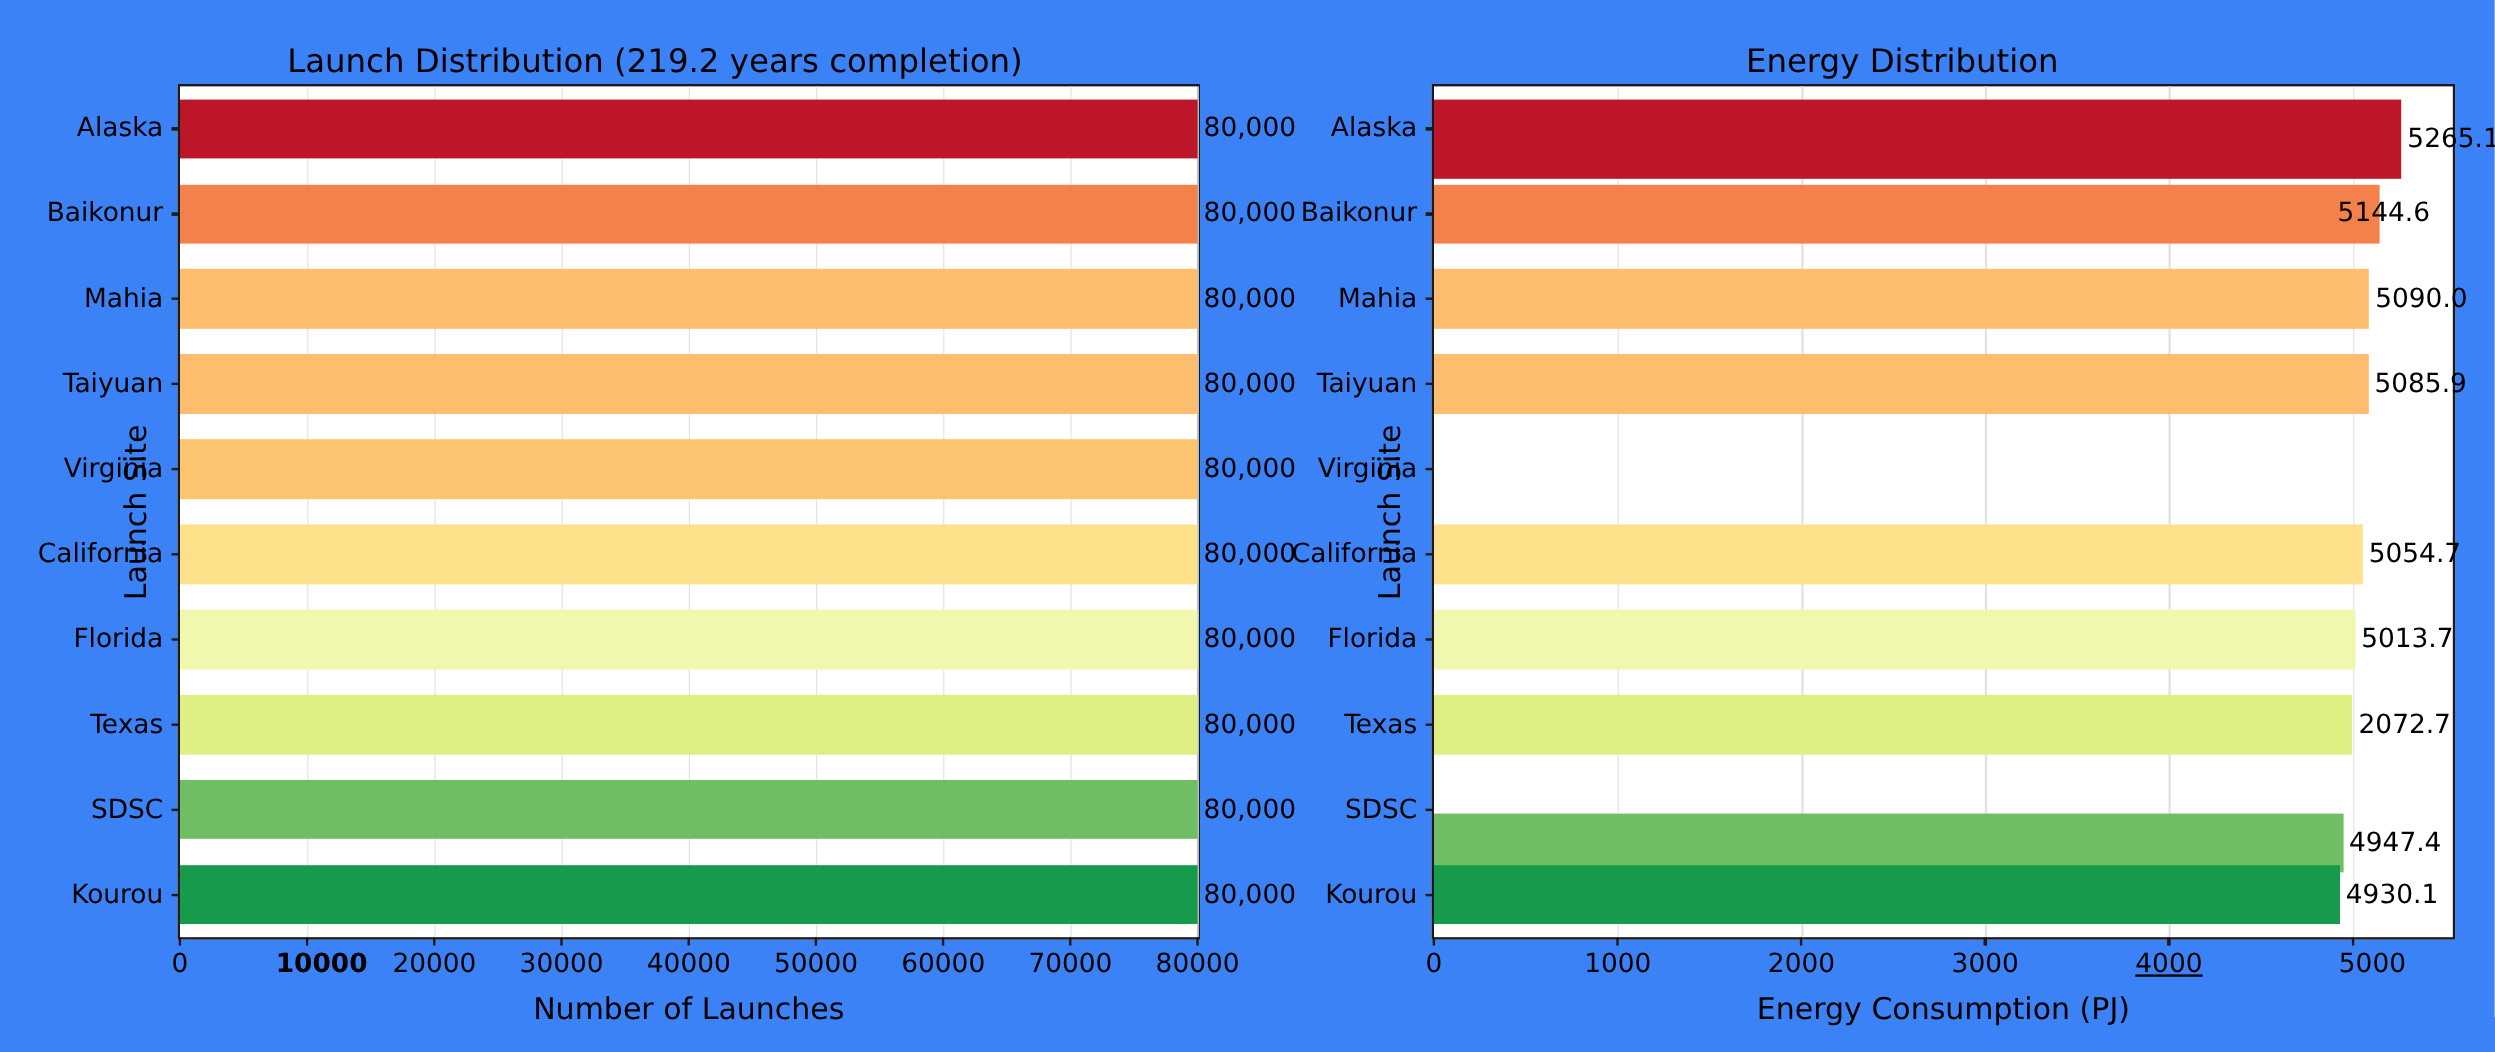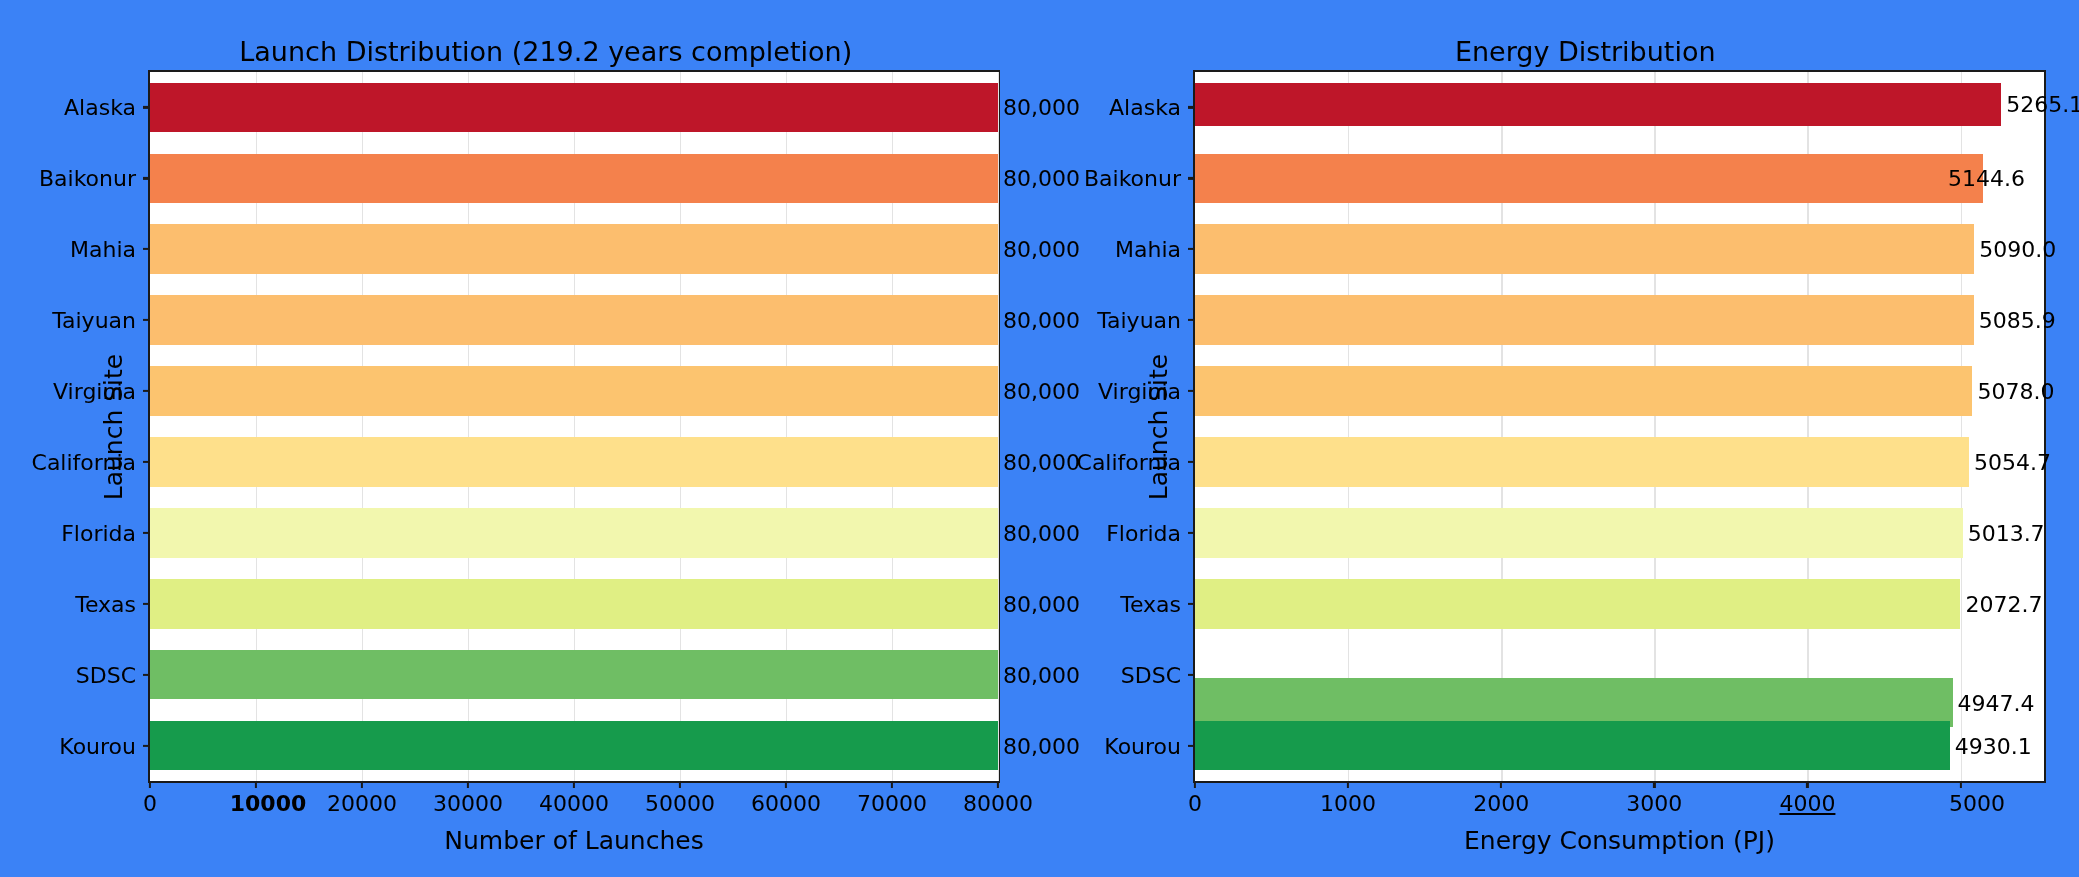--- a/index.html
+++ b/index.html
@@ -252,21 +252,21 @@
     </div>
   </div>
 
   <div class="axes" id="axes-right">
     <div class="plot-inner" id="plot-right">
         <div class="gridline" style="left: 153.111px;"></div>
         <div class="gridline" style="left: 306.222px;"></div>
         <div class="gridline" style="left: 459.333px;"></div>
         <div class="gridline" style="left: 612.444px;"></div>
         <div class="gridline" style="left: 765.555px;"></div>
-        <div class="bar-row" style="top: 10.635px; height: 43px;">
+        <div class="bar-row" style="top: 10.635px; height: 66px;">
           <div class="bar" style="width: 806.144px; background: rgb(190, 22, 41);"></div>
           <div class="bar-label" style="left: 806.144px;">5265.1</div>
         </div>
         <div class="ytick-mark" style="top: 35.45px;"></div>
         <div class="ytick" style="top: 35.45px;">Alaska</div>
         <div class="bar-row" style="top: 81.535px; height: 49.63px;">
           <div class="bar" style="width: 787.694px; background: rgb(244, 129, 76);"></div>
           <div class="bar-label" style="left: 748px;">5144.6</div>
         </div>
         <div class="ytick-mark" style="top: 106.35px;"></div>
@@ -276,24 +276,20 @@
           <div class="bar-label" style="left: 779.335px;">5090.0</div>
         </div>
         <div class="ytick-mark" style="top: 177.25px;"></div>
         <div class="ytick" style="top: 177.25px;">Mahia</div>
         <div class="bar-row" style="top: 223.335px; height: 49.63px;">
           <div class="bar" style="width: 778.707px; background: rgb(252, 190, 110);"></div>
           <div class="bar-label" style="left: 778.707px;">5085.9</div>
         </div>
         <div class="ytick-mark" style="top: 248.15px;"></div>
         <div class="ytick" style="top: 248.15px;">Taiyuan</div>
-        <div class="bar-row" style="top: 294.235px; height: 49.63px;">
-          <div class="bar" style="width: 777.497px; background: rgb(252, 196, 111);"></div>
-          <div class="bar-label" style="left: 777.497px;">5078.0</div>
-        </div>
         <div class="ytick-mark" style="top: 319.05px;"></div>
         <div class="ytick" style="top: 319.05px;">Virginia</div>
         <div class="bar-row" style="top: 365.135px; height: 49.63px;">
           <div class="bar" style="width: 773.93px; background: rgb(254, 224, 139);"></div>
           <div class="bar-label" style="left: 773.93px;">5054.7</div>
         </div>
         <div class="ytick-mark" style="top: 389.95px;"></div>
         <div class="ytick" style="top: 389.95px;">California</div>
         <div class="bar-row" style="top: 436.035px; height: 49.63px;">
           <div class="bar" style="width: 767.652px; background: rgb(242, 247, 174);"></div>

